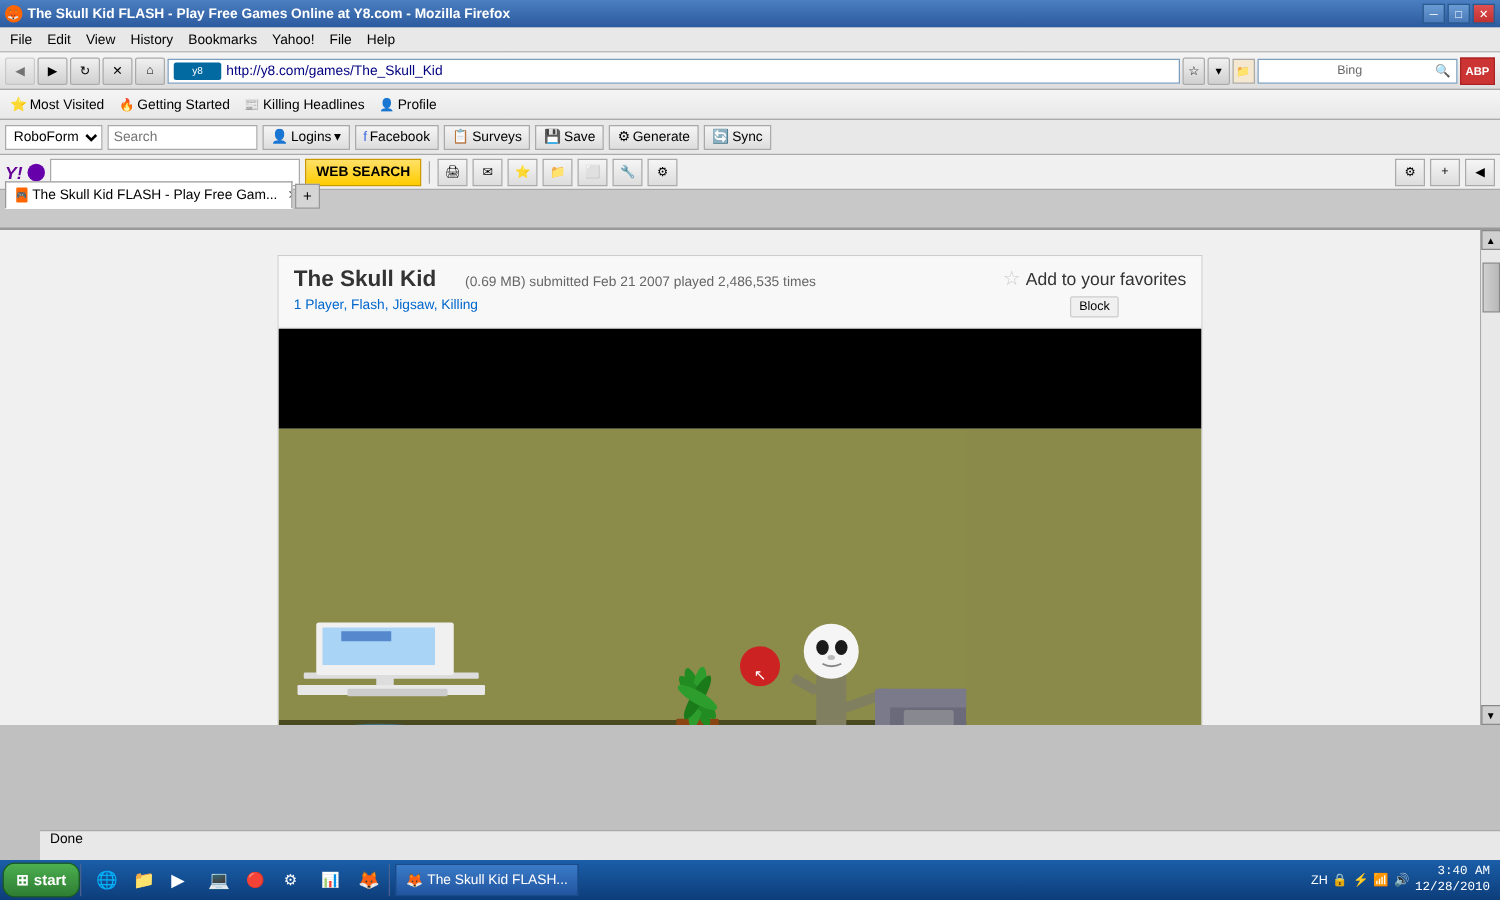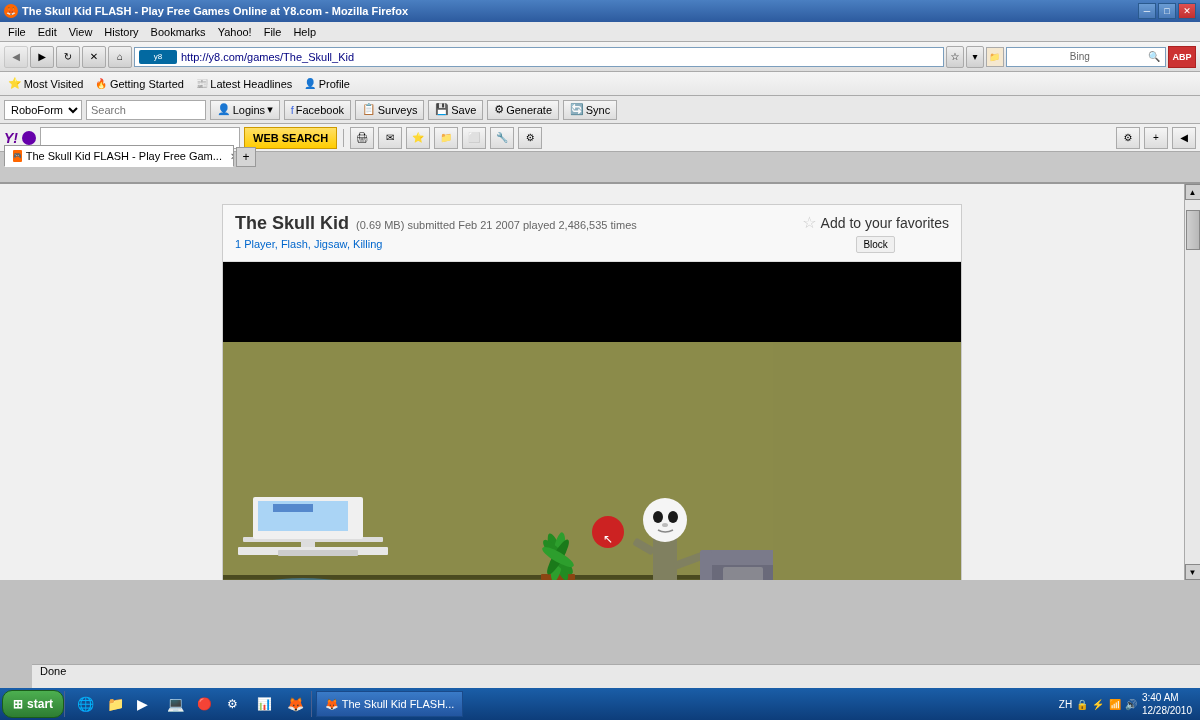--- a/index.html
+++ b/index.html
@@ -123,21 +123,21 @@
       display: flex; align-items: center;
       position: fixed;
       bottom: 0;
       width: 1200px;
       padding: 0 2px;
     }
     .start-btn { height: 28px; background: linear-gradient(to bottom, #4caf50, #2e7d32); border: 1px solid #1a5c1a; border-radius: 10px; padding: 0 10px; color: white; font-weight: bold; font-size: 12px; cursor: pointer; display: flex; align-items: center; }
     .taskbar-items { display: flex; flex: 1; gap: 2px; padding: 0 4px; overflow: hidden; }
     .taskbar-item { height: 26px; background: linear-gradient(to bottom, #3a7bc8, #2255a0); border: 1px solid #1a4a8a; padding: 0 8px; color: white; font-size: 11px; display: flex; align-items: center; gap: 3px; cursor: pointer; min-width: 40px; max-width: 150px; }
     .system-tray { display: flex; align-items: center; gap: 4px; padding: 0 6px; color: white; font-size: 10px; }
-    .clock { color: white; font-size: 10px; line-height: 1.3; min-width: 40px; }
+    .clock { color: white; font-size: 10px; text-align: right; line-height: 1.3; min-width: 40px; font-family: Liberation Mono, monospace; }
 
     
     .page-content {
       flex: 1;
       background: #f0f0f0;
       overflow-y: auto;
       padding: 20px;
       position: relative;
     }
     .game-container {
@@ -149,21 +149,21 @@
     .game-header {
       background: #f8f8f8;
       border-bottom: 1px solid #ddd;
       padding: 8px 12px;
       display: flex;
       align-items: flex-start;
       justify-content: space-between;
     }
     .game-title-area { flex: 1; }
     .game-title { font-size: 18px; font-weight: bold; color: #333; display: inline; }
-    .game-info { font-size: 11px; color: #666; display: inline; margin-left: 4px; }
+    .game-info { font-size: 11px; color: #666; display: inline; margin-left: 20px; }
     .game-tags { font-size: 11px; color: #0066cc; margin-top: 4px; }
     .game-tags a { color: #0066cc; text-decoration: none; }
     .favorites-area { text-align: right; display: flex; flex-direction: column; align-items: center; }
     .star-icon { font-size: 16px; color: #ccc; }
     .add-favorites-btn { font-size: 14px; color: #333; text-align: center; cursor: pointer; }
     .block-btn { background: #f0f0f0; border: 1px solid #ccc; padding: 2px 6px; font-size: 10px; cursor: pointer; border-radius: 2px; margin-top: 4px; }
     .flash-loading-area {
       background: black;
       height: 80px;
     }
@@ -240,21 +240,21 @@
   <span class="bookmark-item">
     <span style="color:#ff6600;">⭐</span>
     <span>Most Visited</span>
   </span>
   <span class="bookmark-item">
     <span style="color:#ff6600; font-size:10px;">🔥</span>
     <span>Getting Started</span>
   </span>
   <span class="bookmark-item">
     <span style="color:#4169e1; font-size:10px;">📰</span>
-    <span>Latest Headlines</span>
+    <span>Killing Headlines</span>
   </span>
   <span class="bookmark-item">
     <span style="color:#4169e1; font-size:10px;">👤</span>
     <span>Profile</span>
   </span>
 </div>
 
 <div class="toolbar2">
   <select class="roboform-select">
     <option>RoboForm</option>

